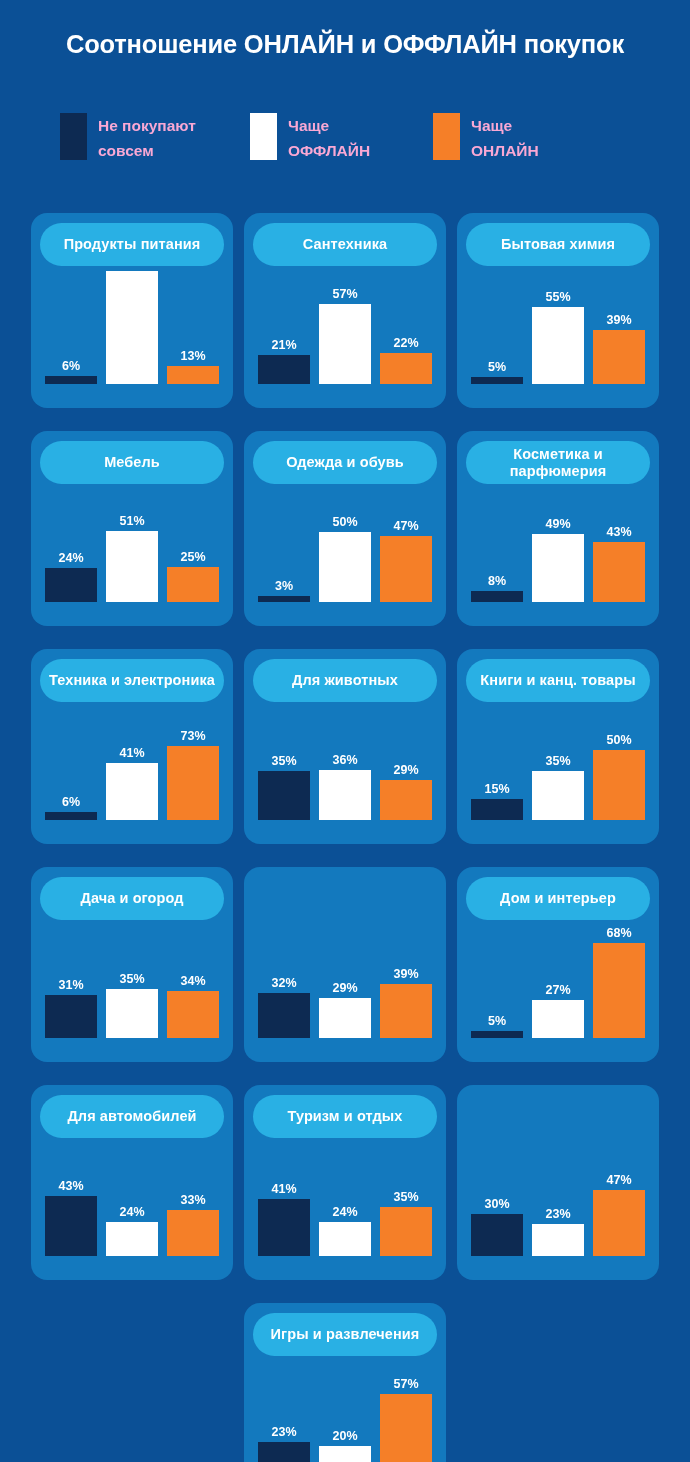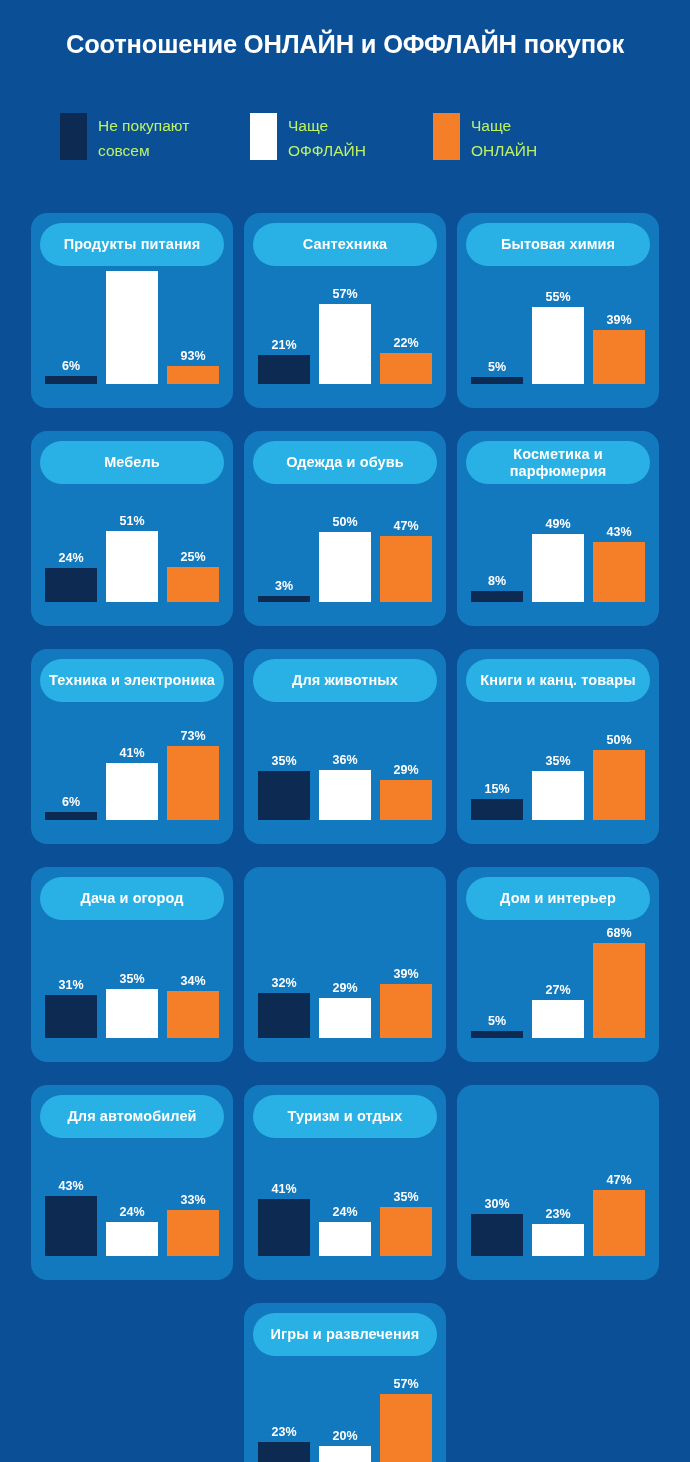--- a/index.html
+++ b/index.html
@@ -45,23 +45,24 @@
   .legend-item.li2 { width: 180px; }
   .legend-swatch {
     width: 27px; height: 47px;
     flex: 0 0 27px;
     margin-right: 11px;
   }
   .legend-swatch.navy  { background: #0d2a52; }
   .legend-swatch.white { background: #ffffff; }
   .legend-swatch.orange{ background: #f57f28; }
   .legend-text {
-    color: #bef264;
+    color: #f9a8d4;
     font-size: 15.5px;
     line-height: 25px;
+    font-weight: bold;
   }
   .legend-text span { display: block; }
 
   
   .grid {
     position: absolute;
     top: 213px;
     left: 31px;
     width: 628px;
     display: flex;
@@ -175,21 +176,21 @@
         <div class="bars">
           <div class="bar-col">
             <div class="bar-label">6%</div>
             <div class="bar navy" style="height: 8.382px;"></div>
           </div>
           <div class="bar-col">
             <div class="bar-label">81%</div>
             <div class="bar white" style="height: 113.157px;"></div>
           </div>
           <div class="bar-col">
-            <div class="bar-label">93%</div>
+            <div class="bar-label">13%</div>
             <div class="bar orange" style="height: 18.161px;"></div>
           </div>
         </div>
       </div>
       <div class="card">
         <div class="card-header">
           <div class="card-title">Сантехника</div>
         </div>
         <div class="bars">
           <div class="bar-col">

